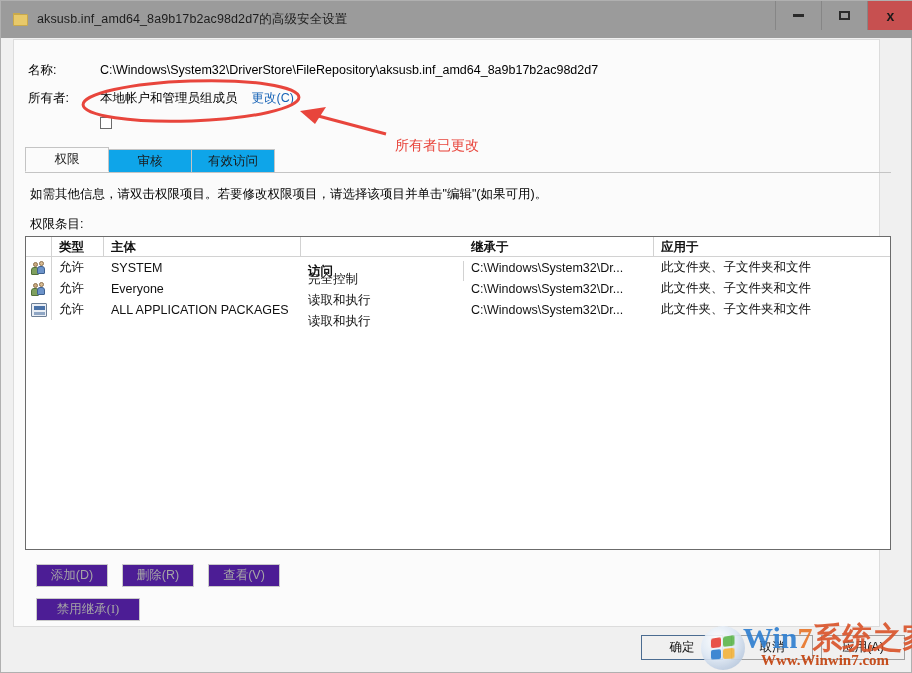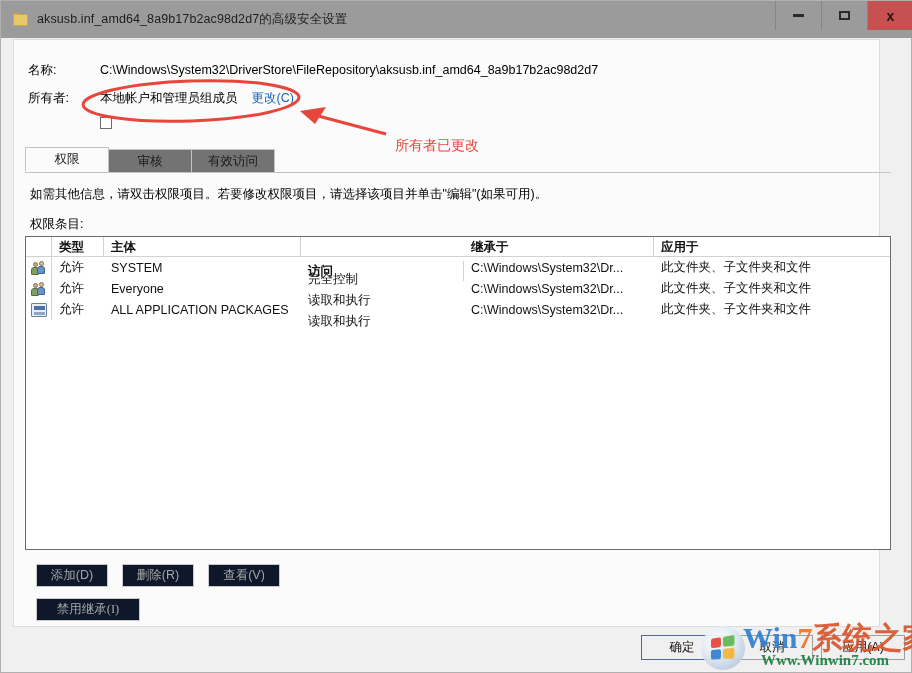--- a/index.html
+++ b/index.html
@@ -175,21 +175,21 @@
     border-bottom: 1px solid #c4c4c4;
     box-sizing: content-box;
   }
   .tab {
     height: 23px;
     min-width: 84px;
     padding: 0 14px;
     display: flex;
     align-items: center;
     justify-content: center;
-    background: #737373;
+    background: #0ea5e9;
     border: 1px solid #c4c4c4;
     border-bottom: none;
     box-sizing: border-box;
     font-size: 12.5px;
     color: #1a1a1a;
     margin-right: -1px;
     position: relative;
   }
   .tab.active {
     background: #fbfbfb;
@@ -327,21 +327,21 @@
     left: 2px; top: 8px;
     width: 11px; height: 3px;
     background: #8fa6c4;
   }
 
   
   .btn {
     height: 23px;
     min-width: 72px;
     padding: 0 12px;
-    background: #0f172a;
+    background: #4c1d95;
     border: 1px solid #cacaca;
     box-sizing: border-box;
     font-size: 12.5px;
     color: #a6a6a6;
     display: inline-flex;
     align-items: center;
     justify-content: center;
     font-family: "Liberation Sans", "DejaVu Sans", sans-serif;
     white-space: nowrap;
   }
@@ -448,21 +448,21 @@
     line-height: 1;
   }
   .wm-win { color: #2f7fd0; }
   .wm-7   { color: #e8762a; }
   .wm-cn  { color: #d9542b; }
   .wm-url {
     position: absolute;
     left: 60px; top: 34px;
     font-size: 15px;
     font-weight: bold;
-    color: #15803d;
+    color: #c2410c;
     font-family: "Liberation Serif", "DejaVu Serif", serif;
     white-space: nowrap;
   }
 </style>
 </head>
 <body>
 
 <div class="window">
 
   <div class="titlebar">

